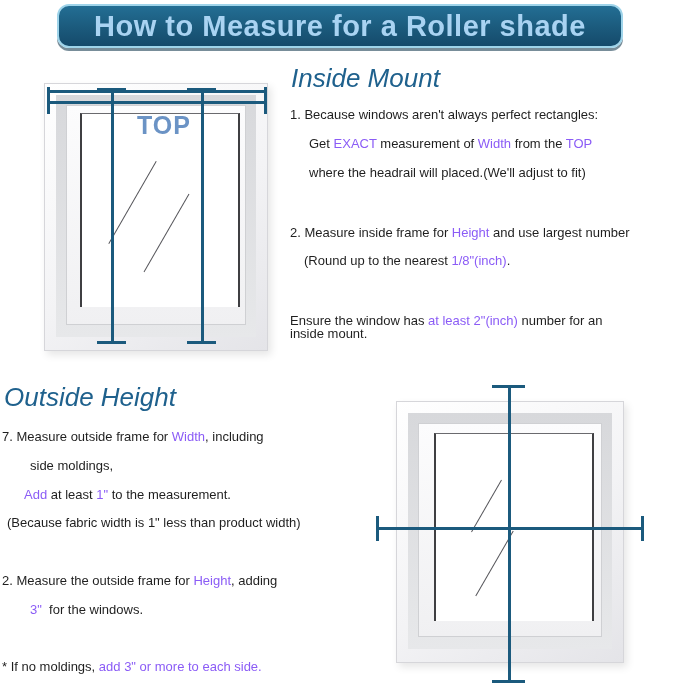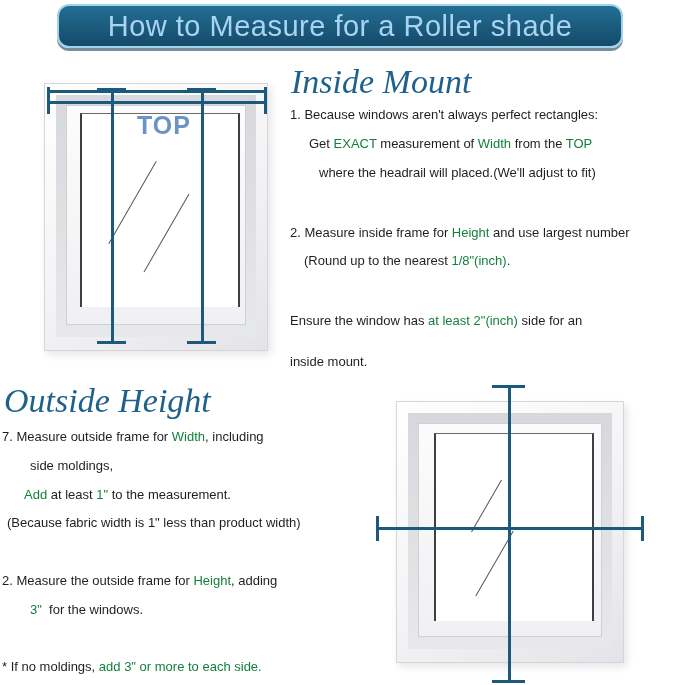--- a/index.html
+++ b/index.html
@@ -9,31 +9,31 @@
   }
   
   .banner {
     position:absolute; left:57px; top:4px; width:562px; height:40px;
     background:linear-gradient(180deg,#236e94 0%, #1b5a7c 55%, #154a6b 100%);
     border:2px solid #9fd4ea; border-radius:12px;
     box-shadow:0 3px 0 rgba(10,48,70,.55);
     display:flex; align-items:center; justify-content:center;
   }
   .banner-text {
-    font-size:29px; font-weight:normal; color:#a9d3f2; letter-spacing:.5px;
+    font-size:29px; font-weight:bold; color:#a9d3f2; letter-spacing:.5px;
     white-space:nowrap;
   }
   
   .heading {
-    position:absolute; font-family:Liberation Serif, serif; font-style:italic;
-    font-size:34px; color:#1f618d; white-space:nowrap;
+    position:absolute; font-family:Liberation Sans, sans-serif; font-style:italic;
+    font-size:26px; color:#1f618d; white-space:nowrap;
   }
   .line { position:absolute; white-space:nowrap; font-size:13px; color:#1f1f1f; }
   .line span { white-space:pre; }
-  .hl { color:#15803d; }
+  .hl { color:#8b5cf6; }
   
   .window { position:absolute; }
   .w-outer {
     position:absolute; inset:0;
     background:linear-gradient(145deg,#ffffff 0%, #f3f3f5 55%, #e4e4e8 100%);
     border:1px solid #d6d6da; box-shadow:3px 4px 8px rgba(0,0,0,.10);
   }
   .w-step { position:absolute; background:linear-gradient(180deg,#d7d8db,#e7e8ea); }
   .w-inner {
     position:absolute; background:linear-gradient(180deg,#fcfcfd,#f0f0f2);
@@ -79,29 +79,29 @@
 <div class="m" style="left:97px;top:341px;width:29px;height:3px"></div>
 <div class="m" style="left:187px;top:341px;width:29px;height:3px"></div>
 <div class="top-label">TOP</div>
 
 <div class="heading" style="left:291px;top:63px">Inside Mount</div>
 
 <div class="line" style="left:290px;top:107px">1. Because windows aren't always perfect rectangles:</div>
 
 <div class="line" style="left:309px;top:136px"><span>Get </span><span class="hl">EXACT</span><span> measurement of </span><span class="hl">Width</span><span> from the </span><span class="hl">TOP</span></div>
 
-<div class="line" style="left:319px;top:165px">where the headrail will placed.(We'll adjust to fit)</div>
+<div class="line" style="left:309px;top:165px">where the headrail will placed.(We'll adjust to fit)</div>
 
 <div class="line" style="left:290px;top:225px"><span>2. Measure inside frame for </span><span class="hl">Height</span><span> and use largest number</span></div>
 
 <div class="line" style="left:304px;top:253px"><span>(Round up to the nearest </span><span class="hl">1/8"(inch)</span><span>.</span></div>
 
-<div class="line" style="left:290px;top:313px"><span>Ensure the window has </span><span class="hl">at least 2"(inch)</span><span> side for an</span></div>
+<div class="line" style="left:290px;top:313px"><span>Ensure the window has </span><span class="hl">at least 2"(inch)</span><span> number for an</span></div>
 
-<div class="line" style="left:290px;top:354px">inside mount.</div>
+<div class="line" style="left:290px;top:326px">inside mount.</div>
 
 <div class="heading" style="left:4px;top:382px">Outside Height</div>
 
 <div class="line" style="left:2px;top:429px"><span>7. Measure outside frame for </span><span class="hl">Width</span><span>, including</span></div>
 
 <div class="line" style="left:30px;top:458px">side moldings,</div>
 
 <div class="line" style="left:24px;top:487px"><span class="hl">Add</span><span> at least </span><span class="hl">1"</span><span> to the measurement.</span></div>
 
 <div class="line" style="left:7px;top:515px">(Because fabric width is 1" less than product width)</div>

